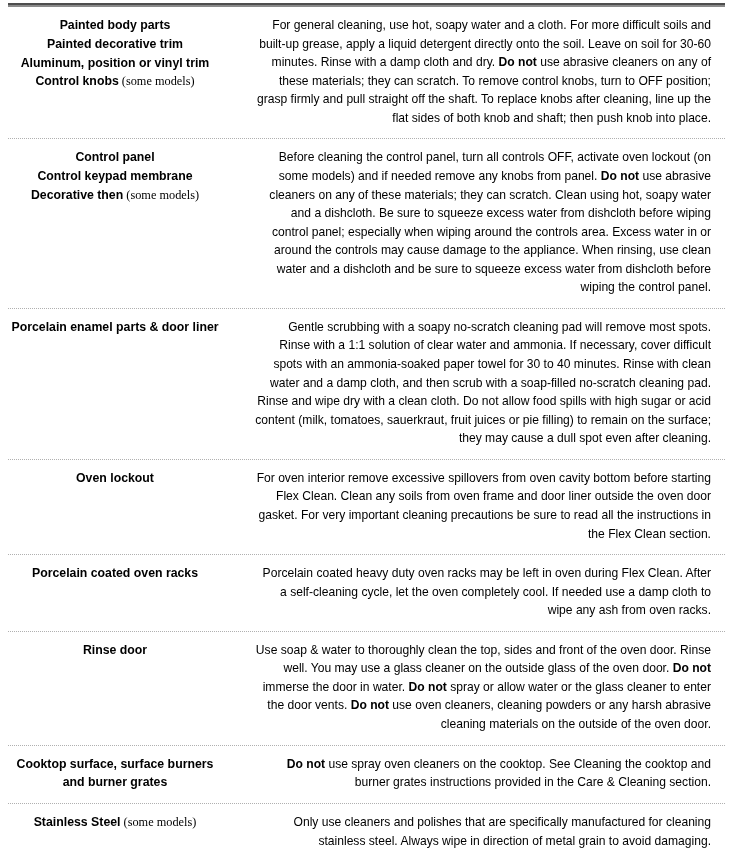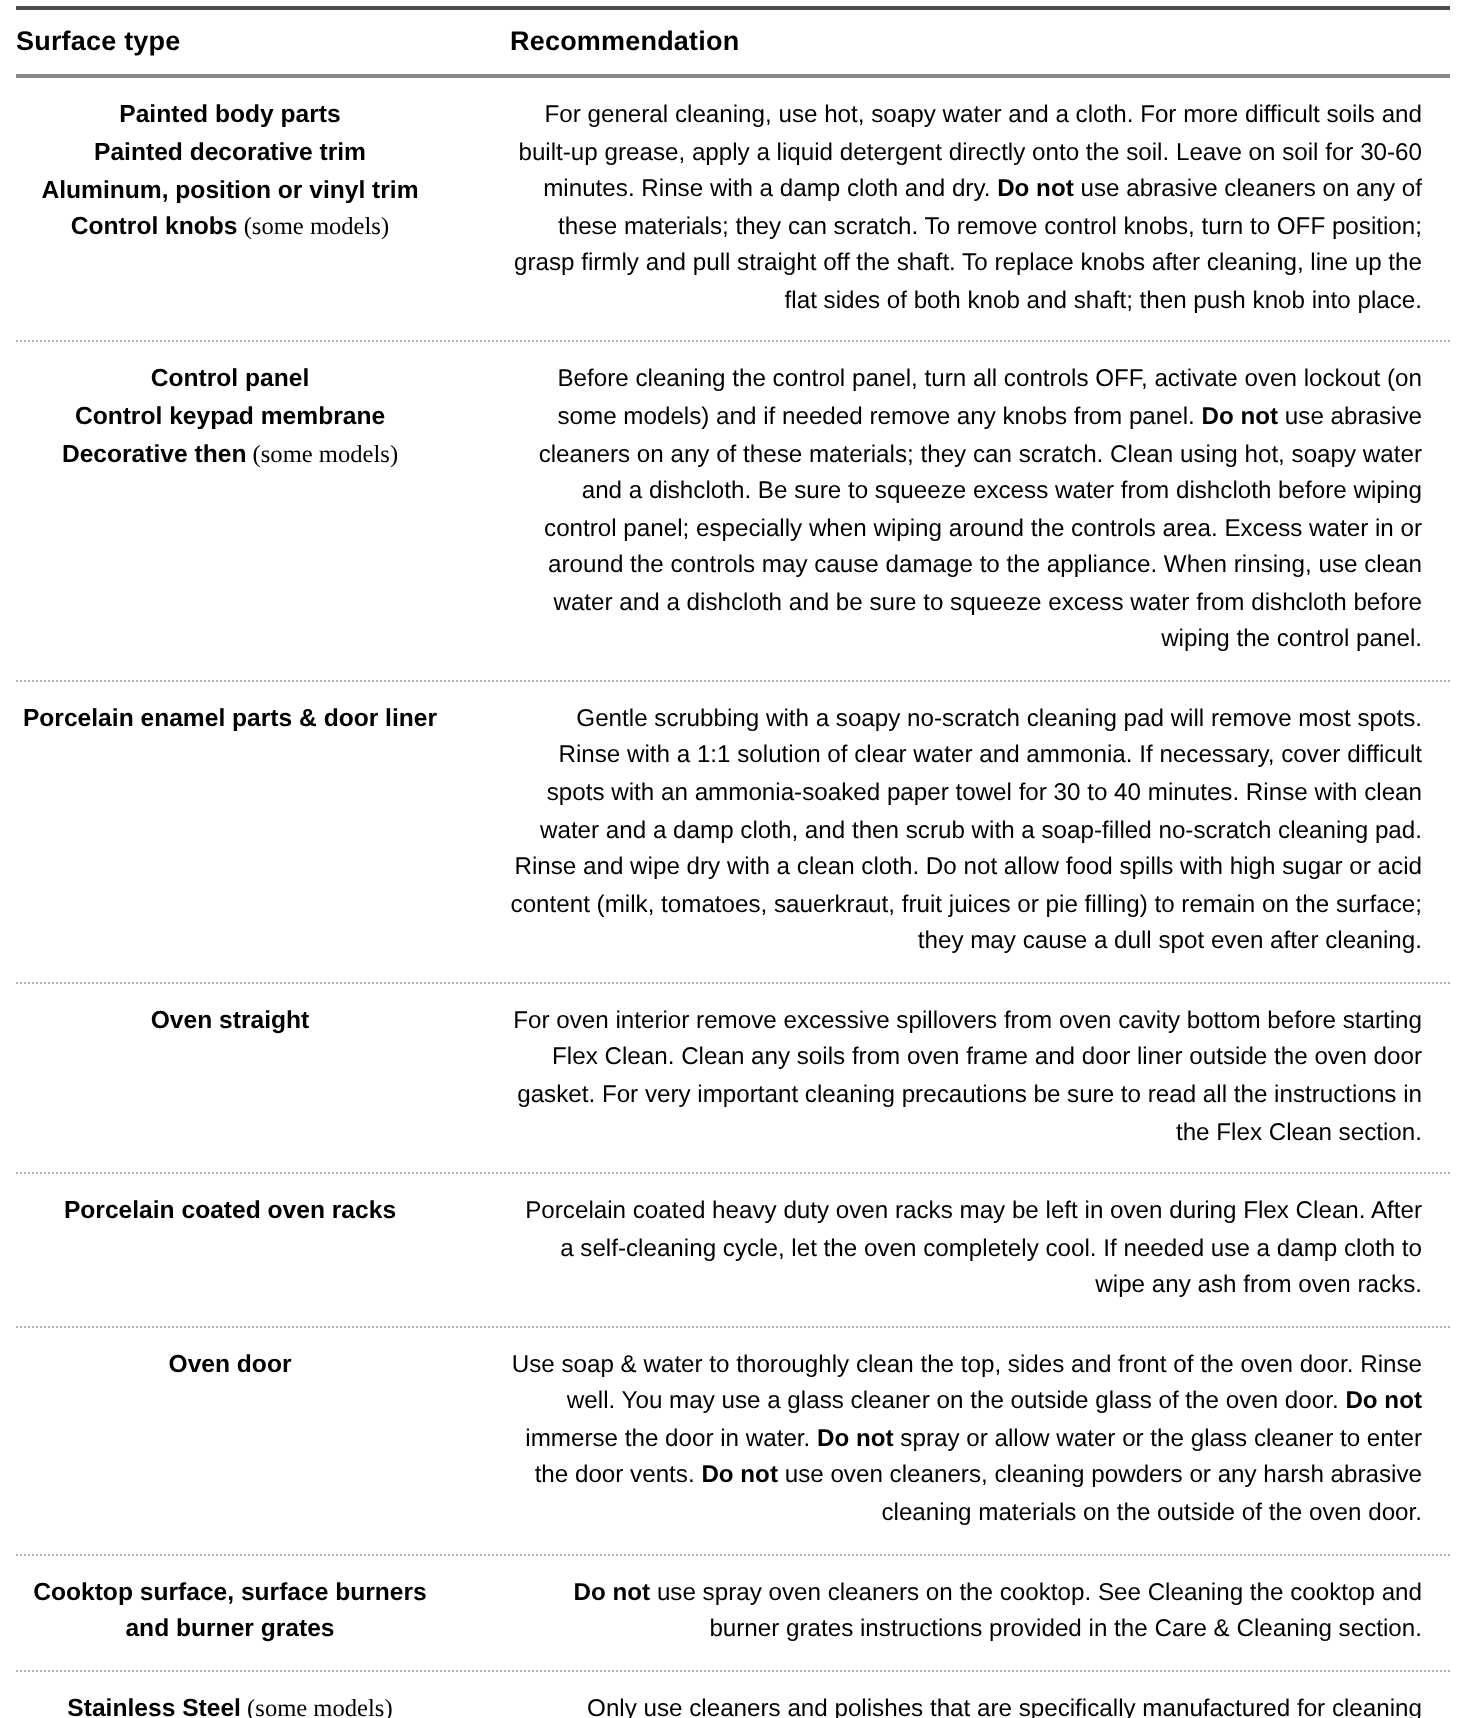--- a/index.html
+++ b/index.html
@@ -83,36 +83,20 @@
   }
   .reco b { font-weight: bold; }
 </style>
 </head>
 <body>
 
 <div class="doc">
 
   <div class="rule-top"></div>
 
-  <table class="tbl">
-    <colgroup>
-      <col class="c1">
-      <col class="c2">
-    </colgroup>
-    <thead>
-      <tr class="hdr-row">
-        <td>
-          <div class="hdr">Surface type</div>
-        </td>
-        <td>
-          <div class="hdr c2txt">Recommendation</div>
-        </td>
-      </tr>
-    </thead>
-  </table>
 
   <div class="rule-head"></div>
 
   <div id="rows-container">
       <table class="tbl">
         <colgroup>
           <col class="c1">
           <col class="c2">
         </colgroup>
         <tbody>
@@ -174,21 +158,21 @@
       <div class="rule-row"></div>
       <table class="tbl">
         <colgroup>
           <col class="c1">
           <col class="c2">
         </colgroup>
         <tbody>
           <tr class="body-row">
             <td>
               <div class="surface">
-                <div><span>Oven straight</span></div>
+                <div><span>Oven lockout</span></div>
               </div>
             </td>
             <td>
               <div class="reco"><span>For oven interior remove excessive spillovers from oven cavity bottom before starting Flex Clean. Clean any soils from oven frame and door liner outside the oven door gasket. For very important cleaning precautions be sure to read all the instructions in the Flex Clean section.</span></div>
             </td>
           </tr>
         </tbody>
       </table>
       <div class="rule-row"></div>
       <table class="tbl">
@@ -212,21 +196,21 @@
       <div class="rule-row"></div>
       <table class="tbl">
         <colgroup>
           <col class="c1">
           <col class="c2">
         </colgroup>
         <tbody>
           <tr class="body-row">
             <td>
               <div class="surface">
-                <div><span>Oven door</span></div>
+                <div><span>Rinse door</span></div>
               </div>
             </td>
             <td>
               <div class="reco"><span>Use soap &amp; water to thoroughly clean the top, sides and front of the oven door. Rinse well. You may use a glass cleaner on the outside glass of the oven door. </span><b>Do not</b><span> immerse the door in water. </span><b>Do not</b><span> spray or allow water or the glass cleaner to enter the door vents. </span><b>Do not</b><span> use oven cleaners, cleaning powders or any harsh abrasive cleaning materials on the outside of the oven door.</span></div>
             </td>
           </tr>
         </tbody>
       </table>
       <div class="rule-row"></div>
       <table class="tbl">

